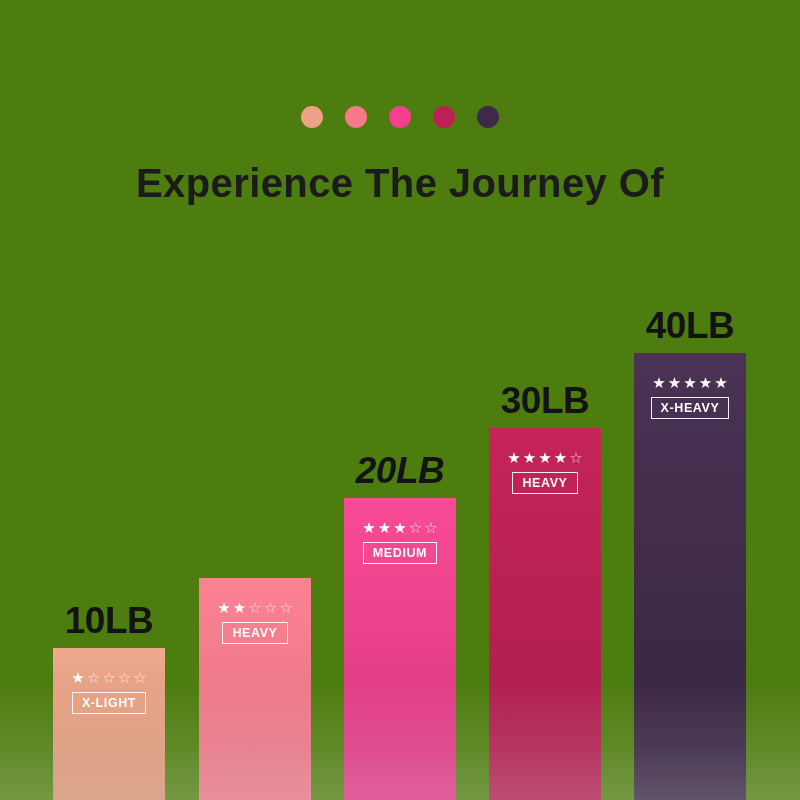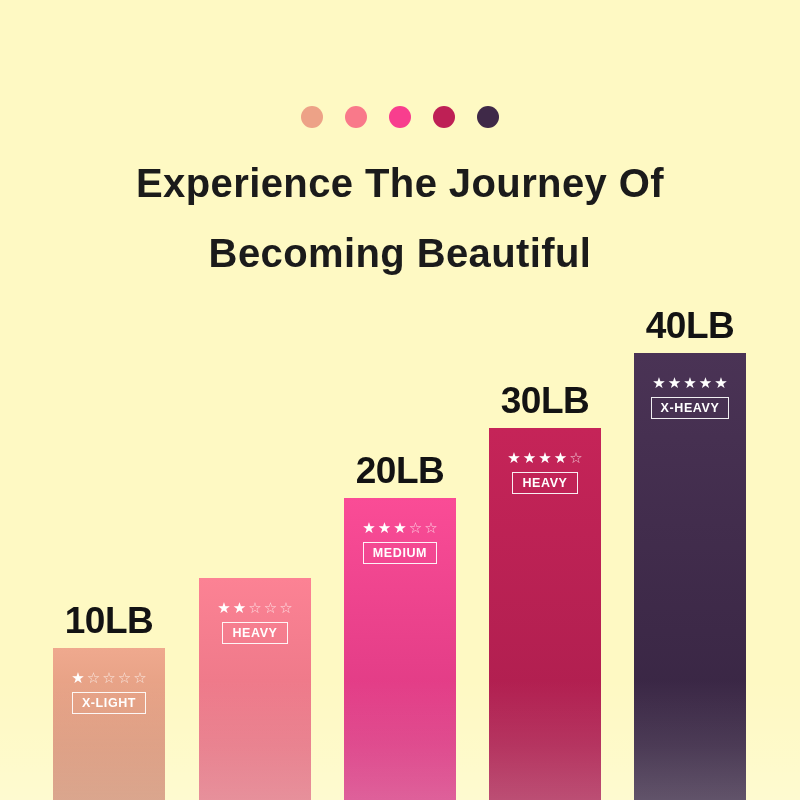--- a/index.html
+++ b/index.html
@@ -13,21 +13,21 @@
     height: 800px;
     font-family: "Liberation Sans", "DejaVu Sans", sans-serif;
     overflow: hidden;
     position: relative;
   }
 
   #stage {
     position: relative;
     width: 800px;
     height: 800px;
-    background: #fef9c3;
+    background: #4d7c0f;
     overflow: hidden;
   }
 
   
   #dots-row {
     position: absolute;
     top: 106px;
     left: 0;
     width: 800px;
     display: flex;
@@ -140,21 +140,20 @@
   <div id="dots-row">
       <span class="dot" style="background: rgb(237, 162, 135);"></span>
       <span class="dot" style="background: rgb(249, 121, 138);"></span>
       <span class="dot" style="background: rgb(248, 62, 142);"></span>
       <span class="dot" style="background: rgb(190, 32, 85);"></span>
       <span class="dot" style="background: rgb(63, 41, 72);"></span>
     </div>
 
   <div id="heading">
     <span class="line">Experience The Journey Of</span>
-    <span class="line">Becoming Beautiful</span>
   </div>
 
   <div id="chart">
       <div class="bar-group" style="left: 53px; width: 112px; height: 152px;">
         <div class="bar-weight" style="bottom: 158px;">10LB</div>
         <div class="bar" style="height: 152px; background: linear-gradient(rgb(239, 169, 142) 0%, rgb(208, 141, 110) 100%);">
           <div class="bar-badge">
             <div class="stars">
               <span class="star-filled">★</span>
               <span class="star-empty">☆</span>
@@ -174,21 +173,21 @@
               <span class="star-filled">★</span>
               <span class="star-empty">☆</span>
               <span class="star-empty">☆</span>
               <span class="star-empty">☆</span>
             </div>
             <div class="level-label">HEAVY</div>
           </div>
         </div>
       </div>
       <div class="bar-group" style="left: 344px; width: 112px; height: 302px;">
-        <div class="bar-weight" style="bottom: 308px;">20LB</div>
+        <div class="bar-weight" style="bottom: 308px; font-style: italic;">20LB</div>
         <div class="bar" style="height: 302px; background: linear-gradient(rgb(250, 76, 150) 0%, rgb(213, 52, 126) 100%);">
           <div class="bar-badge">
             <div class="stars">
               <span class="star-filled">★</span>
               <span class="star-filled">★</span>
               <span class="star-filled">★</span>
               <span class="star-empty">☆</span>
               <span class="star-empty">☆</span>
             </div>
             <div class="level-label">MEDIUM</div>

